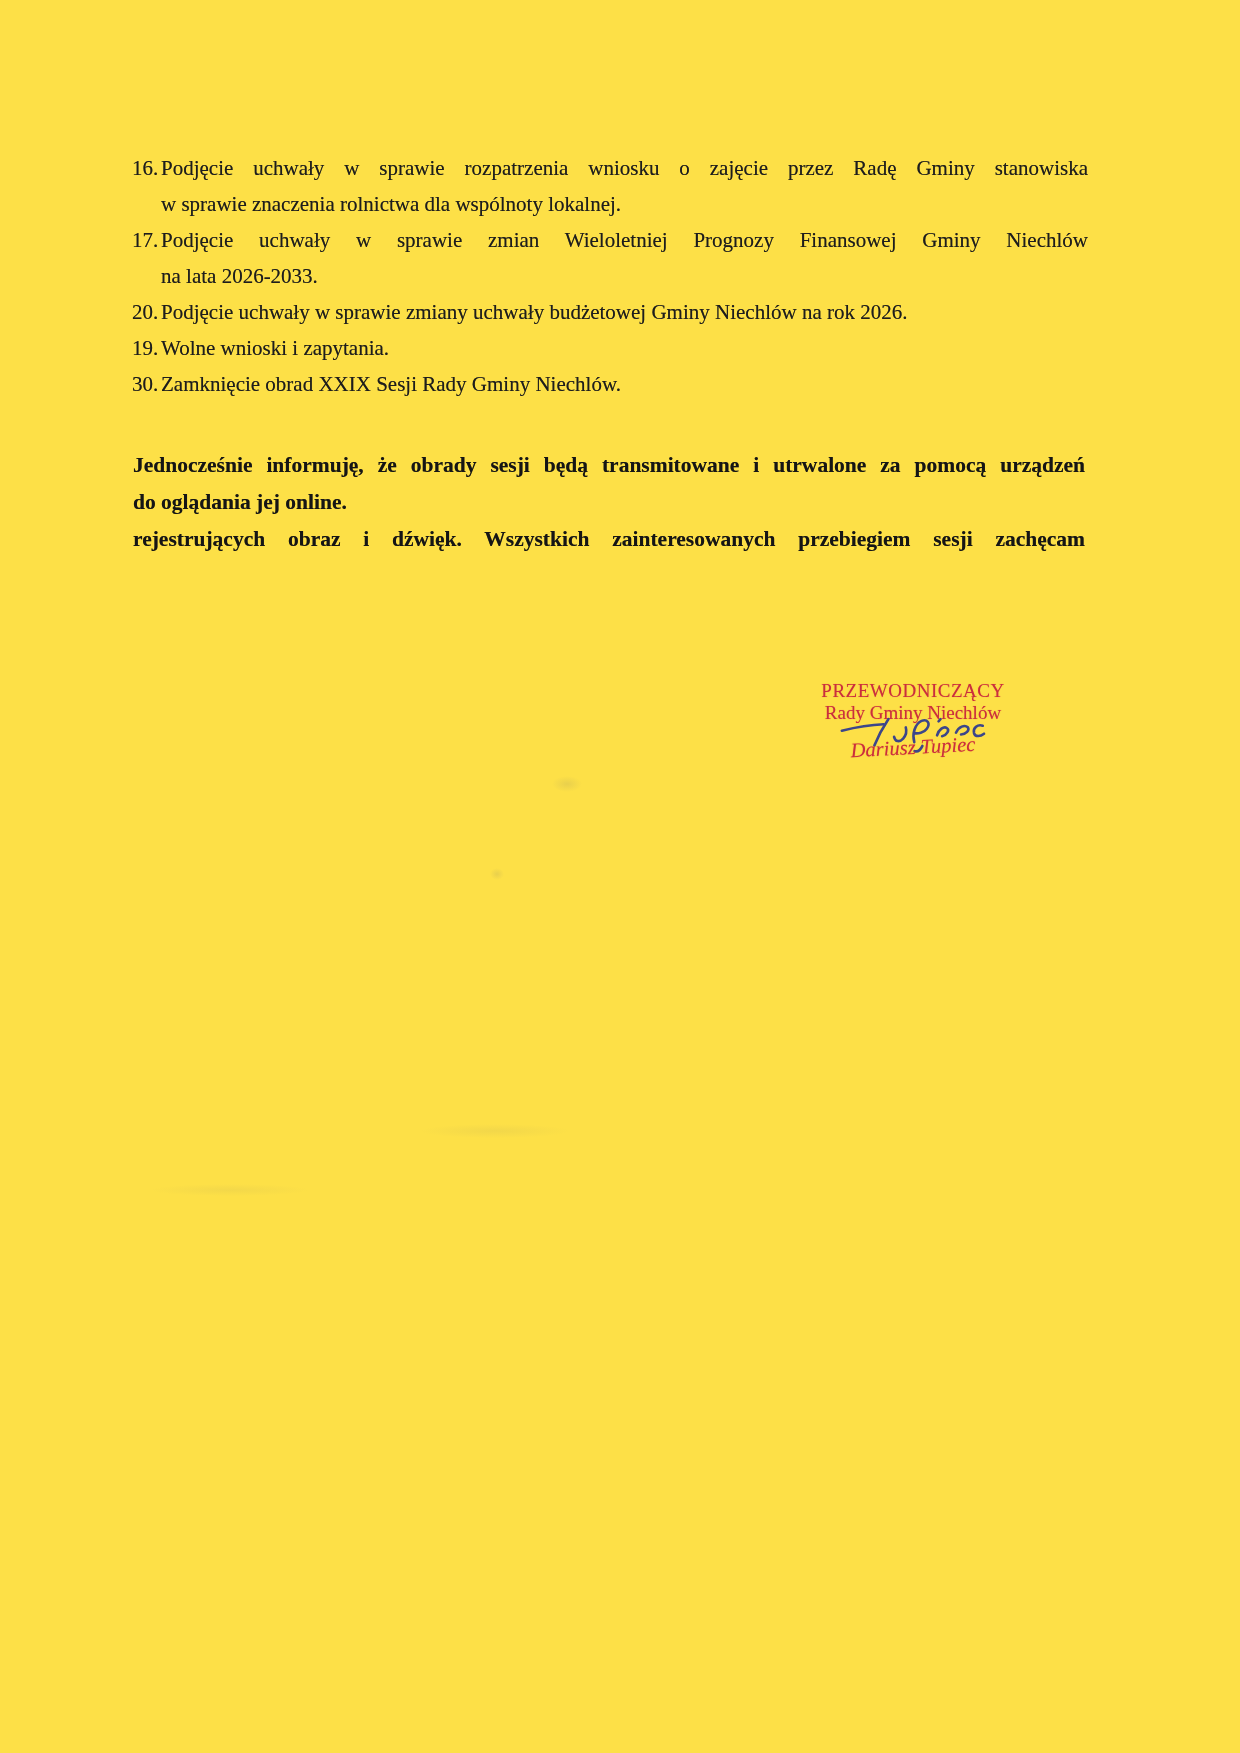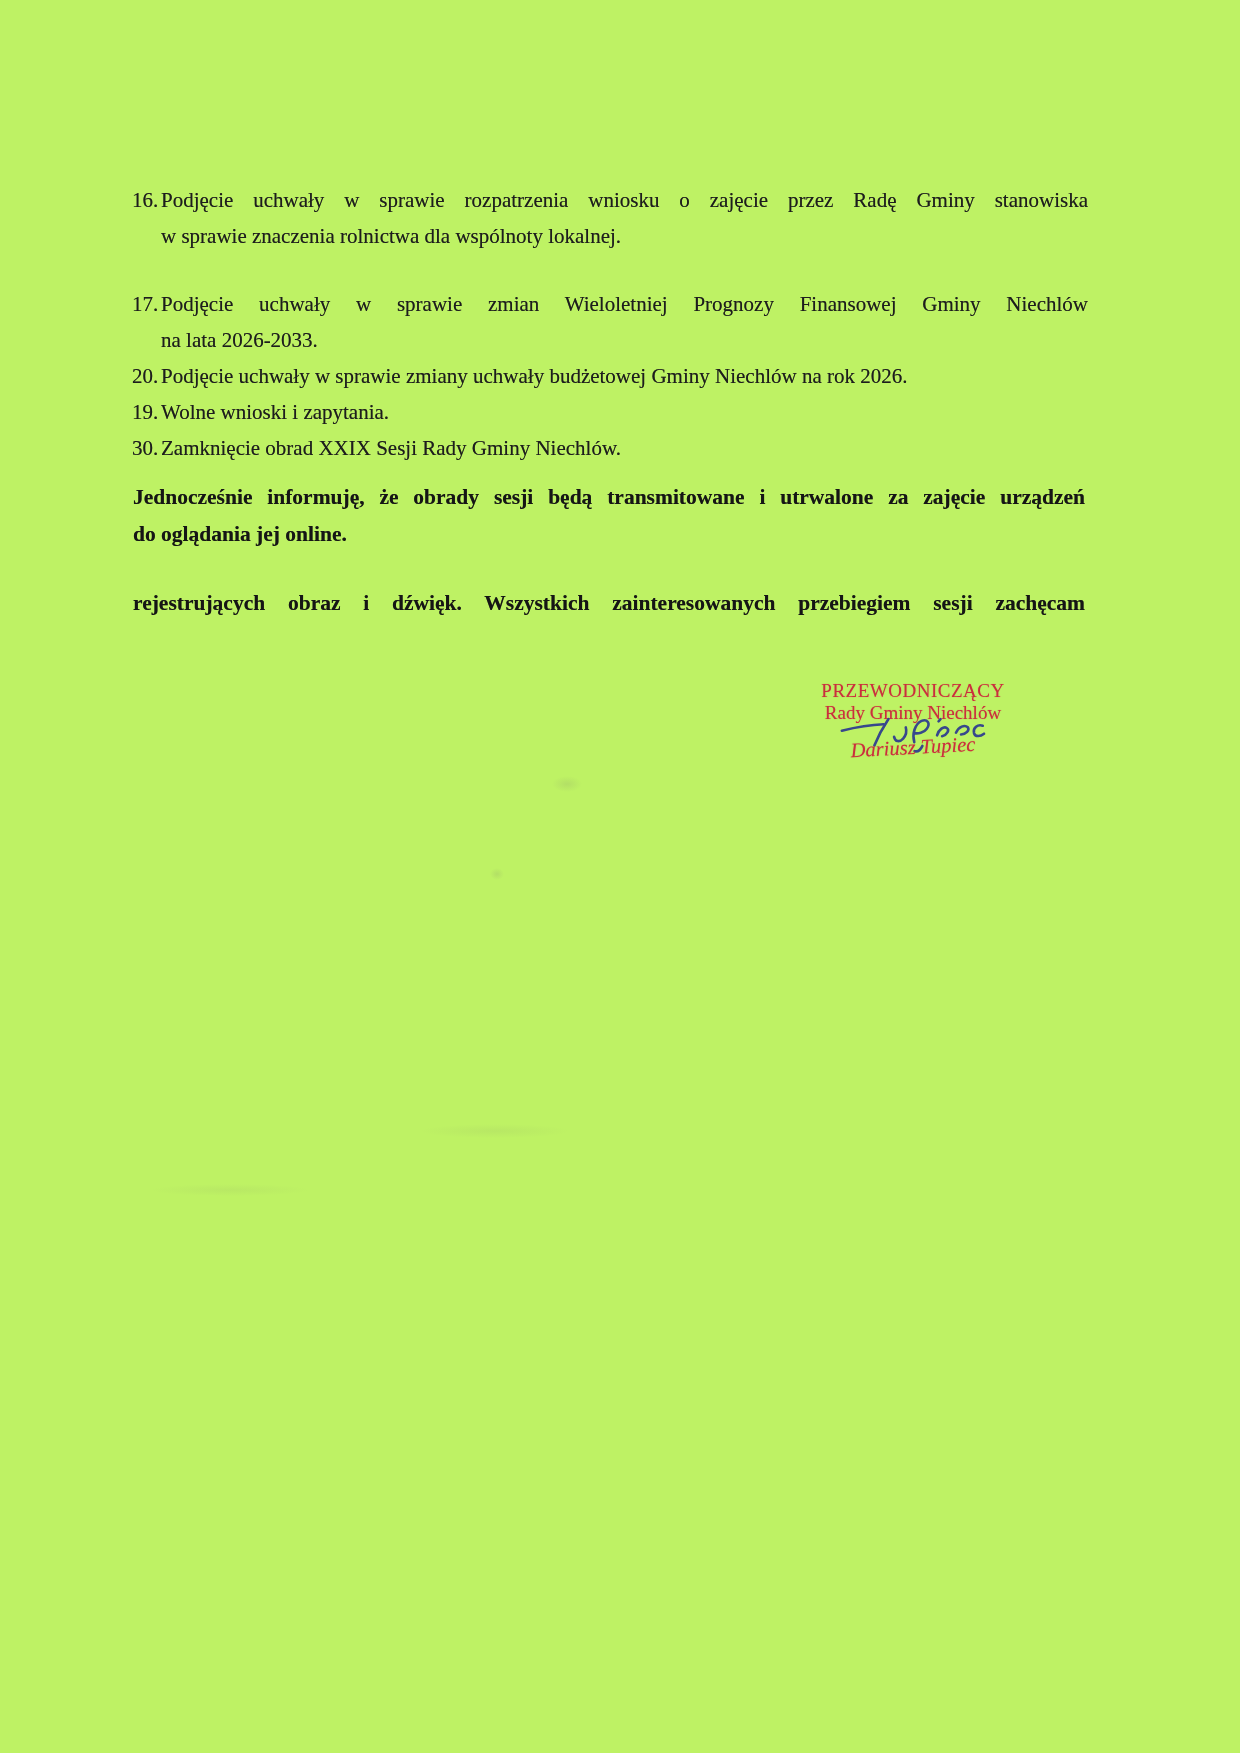--- a/index.html
+++ b/index.html
@@ -4,21 +4,21 @@
 <style>
   html, body {
     margin: 0;
     padding: 0;
     background: #ffffff;
   }
   .page {
     position: relative;
     width: 1240px;
     height: 1753px;
-    background: #bef264;
+    background: #fde047;
     overflow: hidden;
     font-family: "Liberation Serif", "DejaVu Serif", serif;
     color: #1d1d1d;
   }
   
   .agenda {
     position: absolute;
     left: 132px;
     top: 150px;
     width: 956px;
@@ -36,21 +36,20 @@
     top: 0;
     line-height: 36px;
   }
   .ln {
     white-space: nowrap;
   }
   .ln.just {
     white-space: normal;
     text-align: justify;
     text-align-last: justify;
-    margin-top: 32px;
   }
   
   .closing {
     position: absolute;
     left: 133px;
     top: 447px;
     width: 952px;
     font-size: 21.5px;
     line-height: 37px;
     font-weight: bold;
@@ -138,21 +137,21 @@
     </div>
 
     <div class="item">
       <span class="num">30.</span>
       <div class="ln">Zamknięcie obrad XXIX Sesji Rady Gminy Niechlów.</div>
     </div>
 
   </div>
 
   <div class="closing">
-    <div class="ln just">Jednocześnie informuję, że obrady sesji będą transmitowane i utrwalone za zajęcie urządzeń</div>
+    <div class="ln just">Jednocześnie informuję, że obrady sesji będą transmitowane i utrwalone za pomocą urządzeń</div>
     <div class="ln">do oglądania jej online.</div>
     <div class="ln just">rejestrujących obraz i dźwięk. Wszystkich zainteresowanych przebiegiem sesji zachęcam</div>
   </div>
 
   <div class="signature">
     <div class="sig-title">PRZEWODNICZĄCY</div>
     <div class="sig-org">Rady Gminy Niechlów</div>
 
     <svg class="sig-ink" width="160" height="40" viewBox="0 0 160 40">
       <g fill="none" stroke="#2c3a90" stroke-width="2.6" stroke-linecap="round" stroke-linejoin="round">

